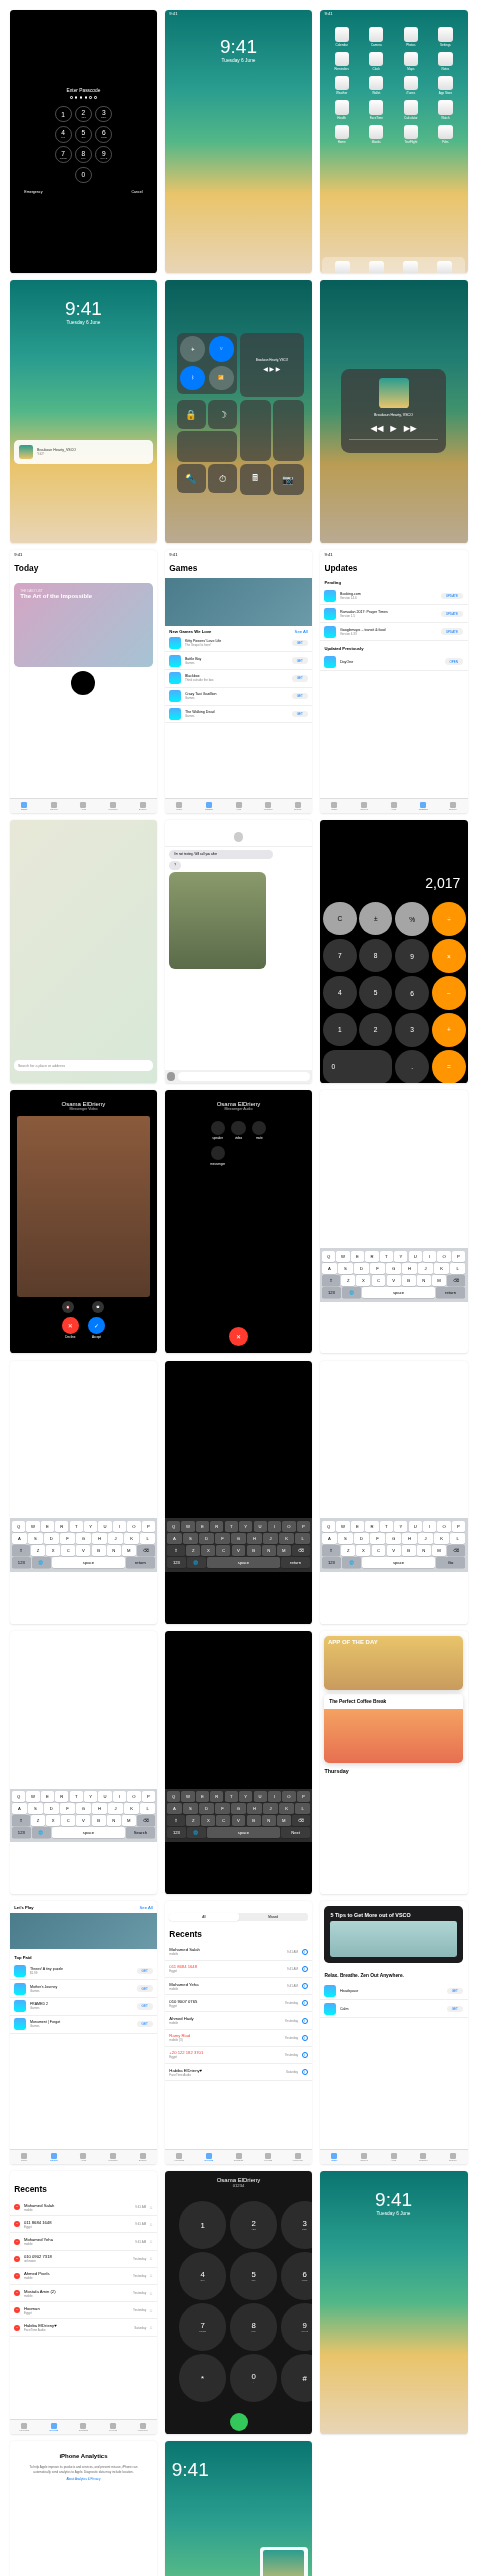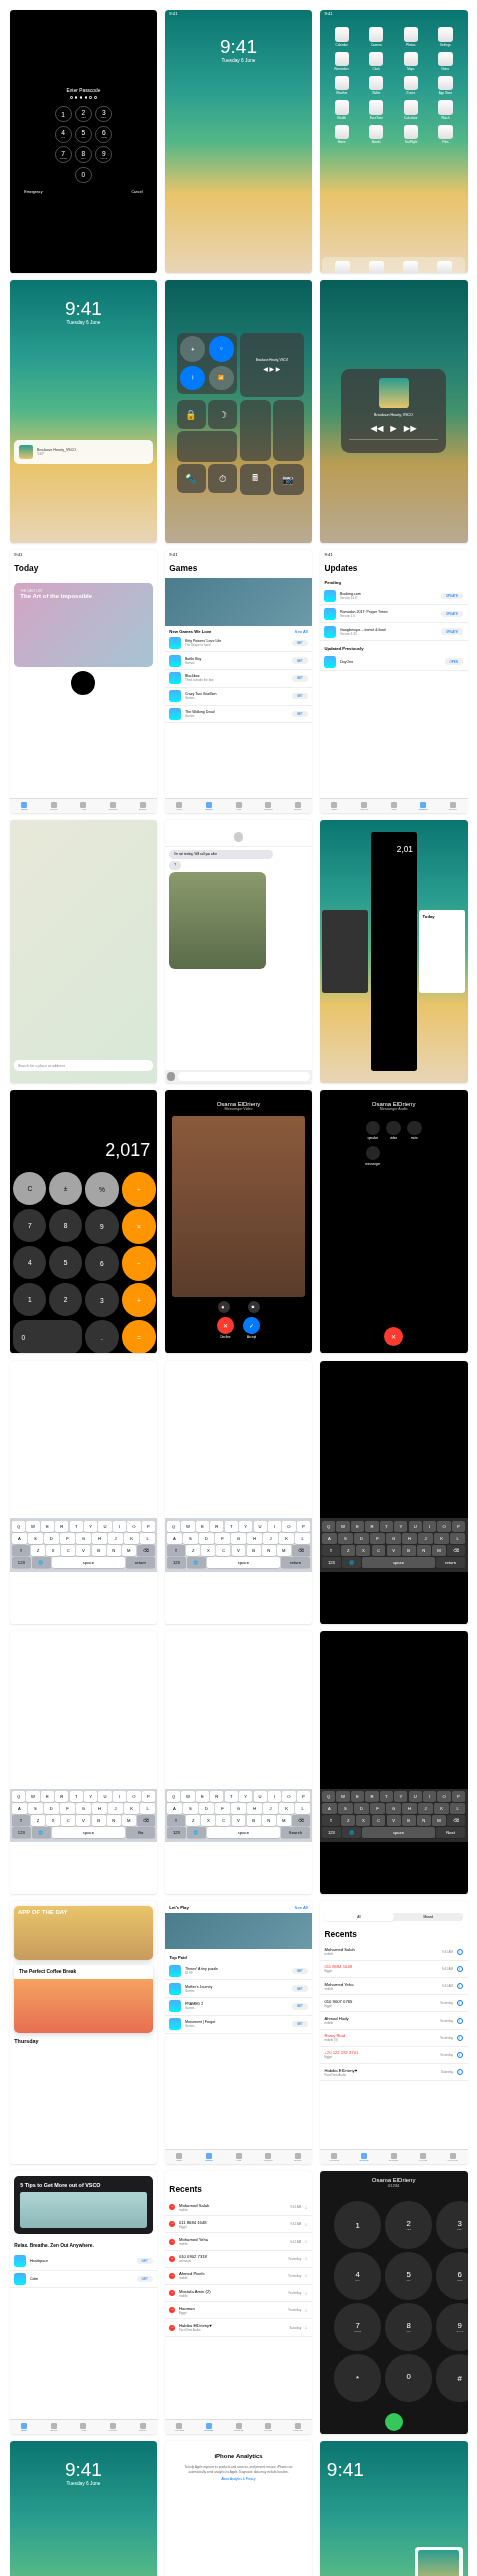--- a/index.html
+++ b/index.html
@@ -57,21 +57,21 @@
 .row-text { flex: 1; font-size: 3.6px; }
 .row-sub { font-size: 3px; color: #888; }
 .row-btn { font-size: 3px; color: #007aff; background: #f0f0f0; padding: 1.2px 4.8px; border-radius: 6px; }
 
 .tab-bar { position: absolute; bottom: 0; left: 0; right: 0; display: flex; background: #f8f8f8; border-top: 0.6px solid #ddd; padding: 2.4px 0; }
 .tab { flex: 1; text-align: center; font-size: 2.4px; color: #888; }
 .tab.active { color: #007aff; }
 .tab-ic { width: 6px; height: 6px; margin: 0 auto; background: currentColor; mask-size: contain; border-radius: 1.2px; opacity: 0.6; }
 
 .calc { background: #000; display: flex; flex-direction: column; height: 100%; }
-.calc-display { flex: 1; display: flex; align-items: flex-end; justify-content: flex-end; padding: 7.2px; color: #fff; font-size: 18px; font-weight: 200; }
+.calc-display { flex: 1; display: flex; align-items: flex-end; justify-content: flex-end; padding: 7.2px; color: #fff; font-size: 14px; font-weight: 200; }
 .calc-keys { display: grid; grid-template-columns: repeat(4, 1fr); gap: 2.4px; padding: 3.6px; }
 .ck { aspect-ratio: 1; border-radius: 50%; display: flex; align-items: center; justify-content: center; font-size: 6.6px; background: #333; color: #fff; }
 .ck.fn { background: #a5a5a5; color: #000; }
 .ck.op { background: #ff9500; }
 .ck.zero { grid-column: span 2; aspect-ratio: 2; border-radius: 12px; justify-content: flex-start; padding-left: 8.4px; }
 
 .call-screen { display: flex; flex-direction: column; align-items: center; height: 100%; color: #fff; padding: 7.2px; }
 .caller-name { font-size: 6px; margin-top: 3.6px; }
 .caller-sub { font-size: 3.6px; opacity: 0.7; }
 .caller-photo { flex: 1; width: 100%; background: linear-gradient(#8b5a3c, #5a3c2b); margin: 4.8px 0; border-radius: 2.4px; }
@@ -524,33 +524,20 @@
   <div class="msg-bubble" style="width:12px">?</div>
   <div class="msg-photo">
         <div class="ph"></div>
       </div>
   <div style="position:absolute;bottom:0;left:0;right:0;display:flex;gap:2.4px;padding:2.4px;background:#f0f0f0">
     <div style="width:8.4px;height:8.4px;border-radius:50%;background:#999"></div>
     <div style="flex:1;background:#fff;border-radius:6px;height:8.4px"></div>
   </div>
 </div>
 
-<div class="screen wallpaper">
-  <div class="multitask">
-    <div class="mt-card" style="background:#333"></div>
-    <div class="mt-card calc">
-
-      <div style="color:#fff;text-align:right;padding:12px 3.6px 3.6px;font-size:8.4px">2,01</div>
-    </div>
-    <div class="mt-card">
-
-      <div style="padding:3.6px;font-size:4.2px;font-weight:700">Today</div>
-    </div>
-  </div>
-</div>
 
 <div class="screen">
   <div class="calc">
     <div class="calc-display">2,017</div>
     <div class="calc-keys" id="calc-keys">
           <div class="ck fn">C</div>
           <div class="ck fn">±</div>
           <div class="ck fn">%</div>
           <div class="ck op">÷</div>
           <div class="ck ">7</div>

